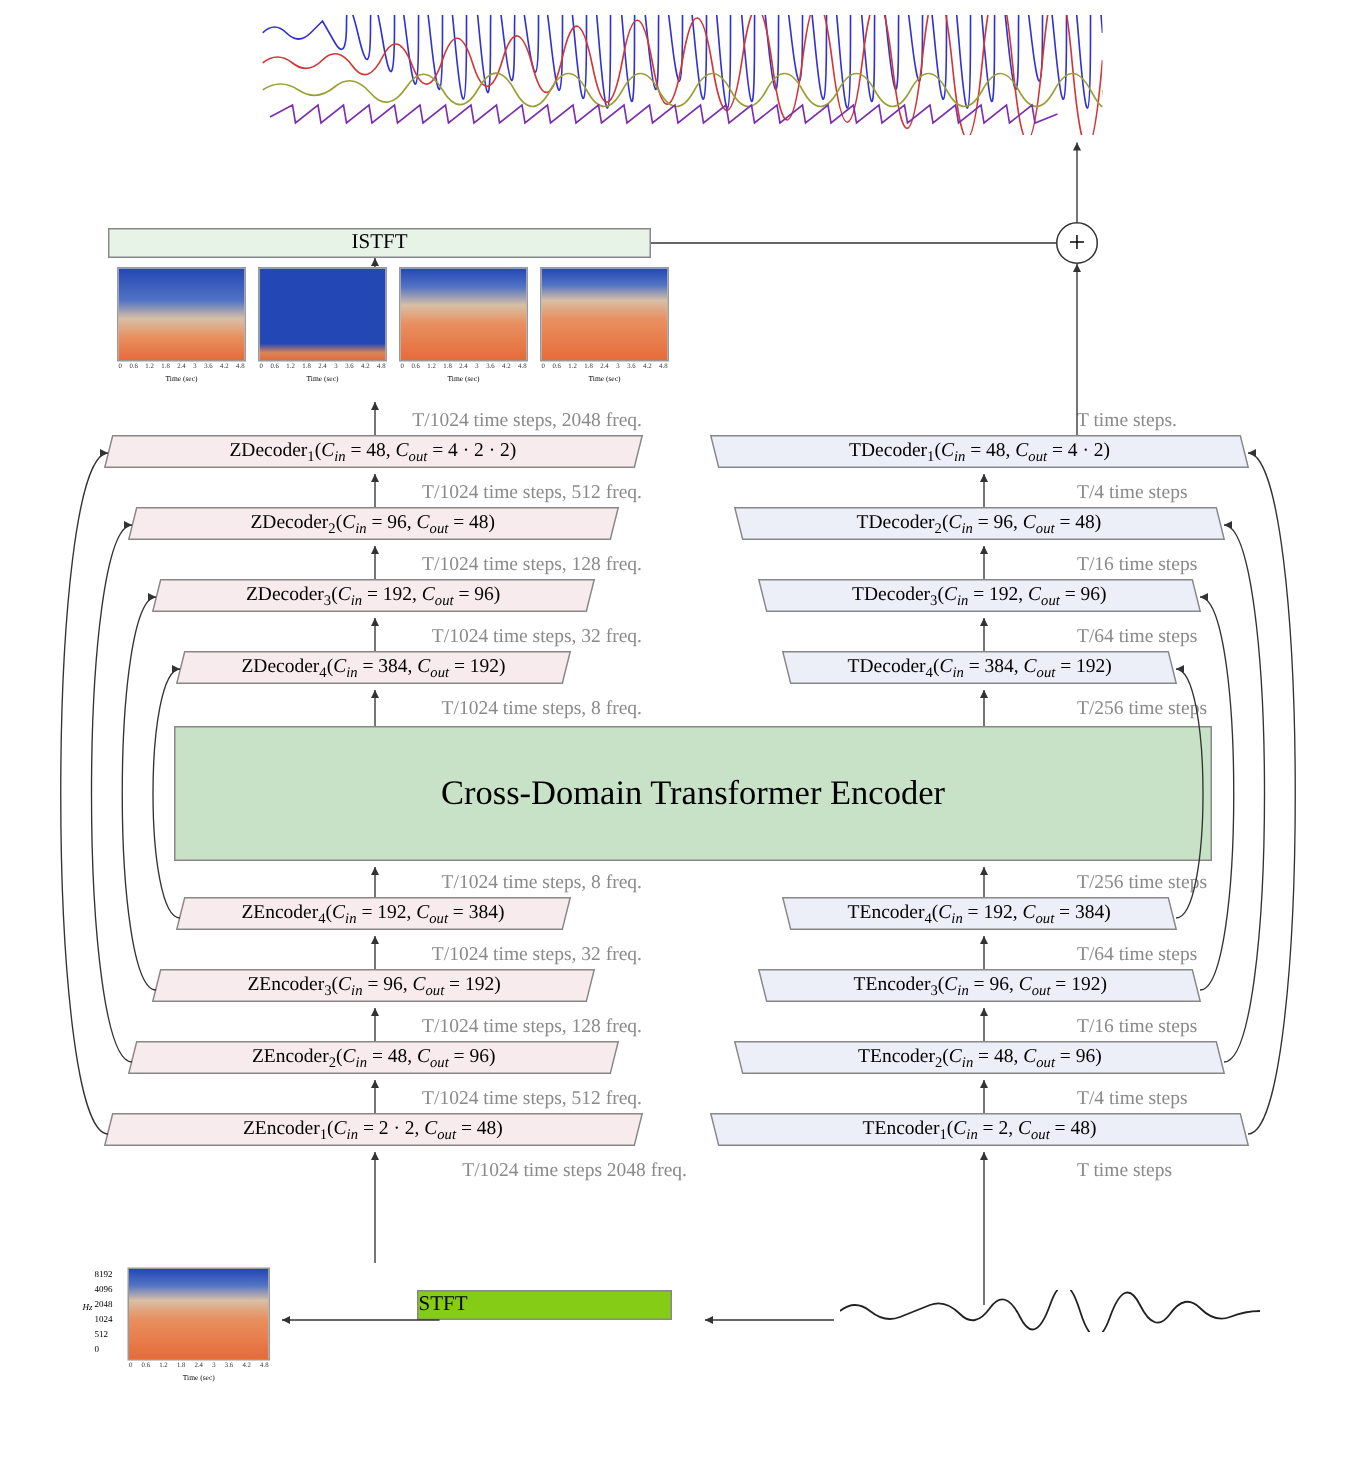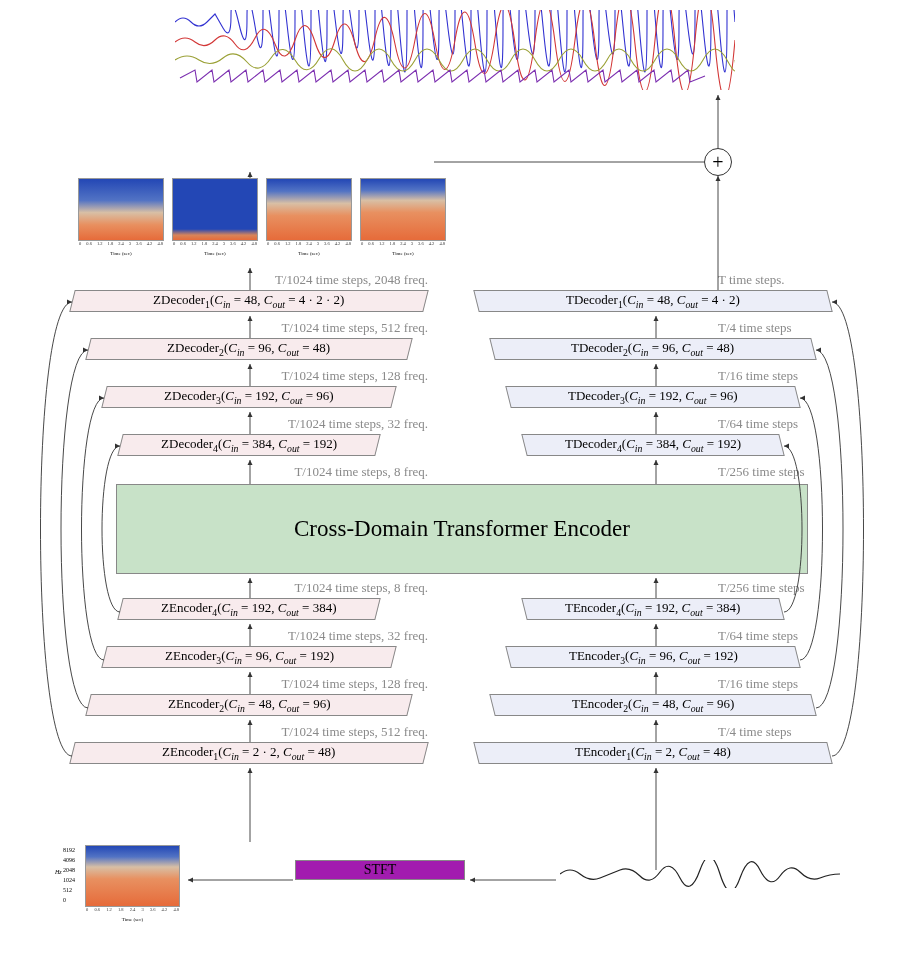--- a/index.html
+++ b/index.html
@@ -48,21 +48,21 @@
   .step.zs { right: 430px; }
   .step.ts { left: 660px; }
   .transformer {
     position: absolute; top: 484px; left: 116px; width: 692px; height: 90px;
     background: #c8e2c8; border: 1px solid #888;
     display: flex; align-items: center; justify-content: center; font-size: 23px;
   }
   .layers-bot { position: absolute; top: 598px; left: 58px; width: 800px; }
 
   .stft-row { position: absolute; top: 870px; left: 60px; width: 800px; display: flex; align-items: center; }
-  .stft-box { background: #a21caf; border: 1px solid #888; height: 20px; width: 170px; display: flex; align-items: center; justify-content: center; font-size: 14px; position: absolute; left: 235px;}
+  .stft-box { background: #84cc16; border: 1px solid #888; height: 20px; width: 170px; display: flex; align-items: center; justify-content: flex-start; font-size: 14px; position: absolute; left: 218px;}
   .spec-bot { position: absolute; top: 845px; left: 85px; width: 95px; }
   .spec-bot .spec-img { height: 62px; }
   .spec-bot .yaxis { position: absolute; left: -22px; top: 0; font-size: 6px; line-height: 10px; }
   .wave-in { position: absolute; left: 500px; top: -10px; }
 
   
   .arrows { position: absolute; inset: 0; pointer-events: none; }
 
   sub { font-size: 75%; }
   .math { font-style: italic; }
@@ -73,20 +73,23 @@
 <div class="waves">
   <svg width="560" height="80" viewBox="0 0 560 80">
     <path d="M0 12 Q8 4 16 12 T32 12 T40 4 T48 18 T56 6 T64 14 T72 8 T80 16 T88 6 T96 14 T104 10 T112 14 T120 8 T128 14 T136 10 T144 6 T152 16 T160 8 T168 14 T176 10 T184 6 T192 16 T200 8 T208 14 T216 8 T224 14 T232 10 T240 6 T248 16 T256 8 T264 14 T272 10 T280 6 T288 16 T296 8 T304 14 T312 10 T320 6 T328 16 T336 8 T344 14 T352 10 T360 6 T368 16 T376 8 T384 14 T392 10 T400 6 T408 16 T416 8 T424 14 T432 10 T440 6 T448 16 T456 8 T464 14 T472 10 T480 6 T488 16 T496 8 T504 14 T512 10 T520 6 T528 16 T536 8 T544 14 T552 10 T560 12" stroke="#3232d1" fill="none" stroke-width="1.1"></path>
     <path d="M0 32 Q10 24 20 32 T40 30 T60 34 T80 28 T100 34 T120 30 T140 32 T160 30 T180 34 T200 28 T220 34 T240 30 T260 32 T280 30 T300 34 T320 28 T340 34 T360 30 T380 32 T400 30 T420 34 T440 28 T460 34 T480 30 T500 32 T520 30 T540 34 T560 30" stroke="#d23636" fill="none" stroke-width="1.1"></path>
     <path d="M0 50 Q12 42 24 50 T48 48 T72 52 T96 48 T120 50 T144 49 T168 50 T192 50 T216 50 T240 50 T264 50 T288 50 T312 50 T336 50 T360 50 T384 50 T408 50 T432 50 T456 50 T480 50 T504 50 T528 50 T552 50 T560 50" stroke="#9aa035" fill="none" stroke-width="1.1"></path>
     <path d="M5 68 L20 60 L22 72 L37 60 L39 72 L54 60 L56 72 L71 60 L73 72 L88 60 L90 72 L105 60 L107 72 L122 60 L124 72 L139 60 L141 72 L156 60 L158 72 L173 60 L175 72 L190 60 L192 72 L207 60 L209 72 L224 60 L226 72 L241 60 L243 72 L258 60 L260 72 L275 60 L277 72 L292 60 L294 72 L309 60 L311 72 L326 60 L328 72 L343 60 L345 72 L360 60 L362 72 L377 60 L379 72 L394 60 L396 72 L411 60 L413 72 L428 60 L430 72 L445 60 L447 72 L462 60 L464 72 L479 60 L481 72 L496 60 L498 72 L513 60 L515 72 L530 66" stroke="#7c2fb0" fill="none" stroke-width="1.1"></path>
   </svg>
 </div>
 
 <div class="istft-row">
+  <div class="istft-box">
+      <span>ISTFT</span>
+    </div>
   <div class="sum-node">
       <span>+</span>
     </div>
 </div>
 
 <div class="specs-top">
   <div class="spec">
       <div class="spec-img"></div>
       <div class="spec-axis">
         <span>0</span>
@@ -237,20 +240,24 @@
   <div class="layer-row">
     <div class="step zs">T/1024 time steps, 512 freq.</div>
     <div class="step ts">T/4 time steps</div>
     <div class="blk z" style="left:14px;width:354px">
         <span><span>ZEncoder</span><sub>1</sub>(<span class="math">C<sub>in</sub></span> = <span>2 · 2</span>, <span class="math">C<sub>out</sub></span> = <span>48</span>)</span>
       </div>
     <div class="blk t" style="left:418px;width:354px">
         <span><span>TEncoder</span><sub>1</sub>(<span class="math">C<sub>in</sub></span> = <span>2</span>, <span class="math">C<sub>out</sub></span> = <span>48</span>)</span>
       </div>
   </div>
+  <div class="layer-row" style="height:20px">
+    <div class="step zs" style="right:400px">T/1024 time steps 2048 freq.</div>
+    <div class="step ts">T time steps</div>
+  </div>
 </div>
 
 <div class="stft-row">
   <div class="stft-box">
       <span>STFT</span>
     </div>
   <div class="wave-in">
     <svg width="280" height="28" viewBox="0 0 280 28">
       <path d="M0 14 Q10 6 20 14 T40 18 T60 10 T80 16 T100 12 T120 18 T140 10 T160 14 T180 18 T200 10 T220 16 T240 12 T260 18 T280 14" stroke="#222" fill="none" stroke-width="1.2"></path>
     </svg>

